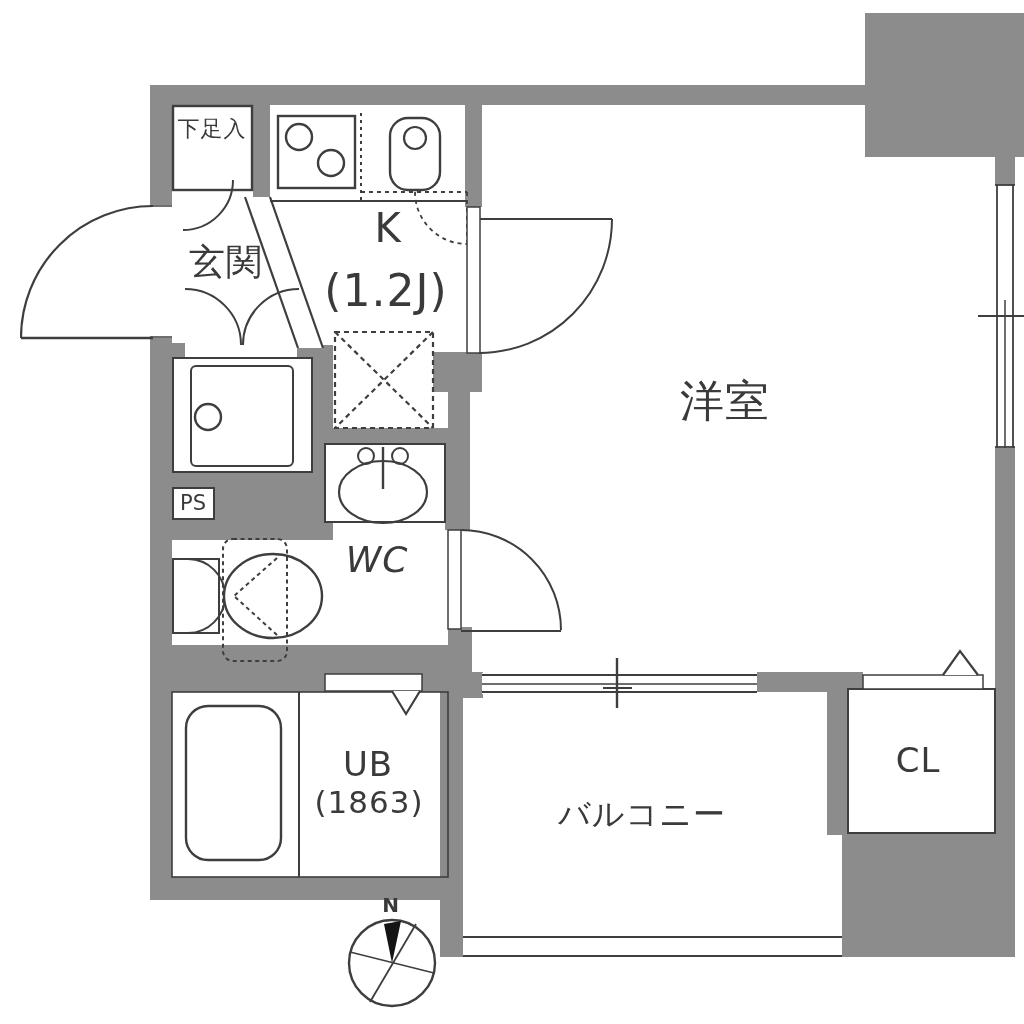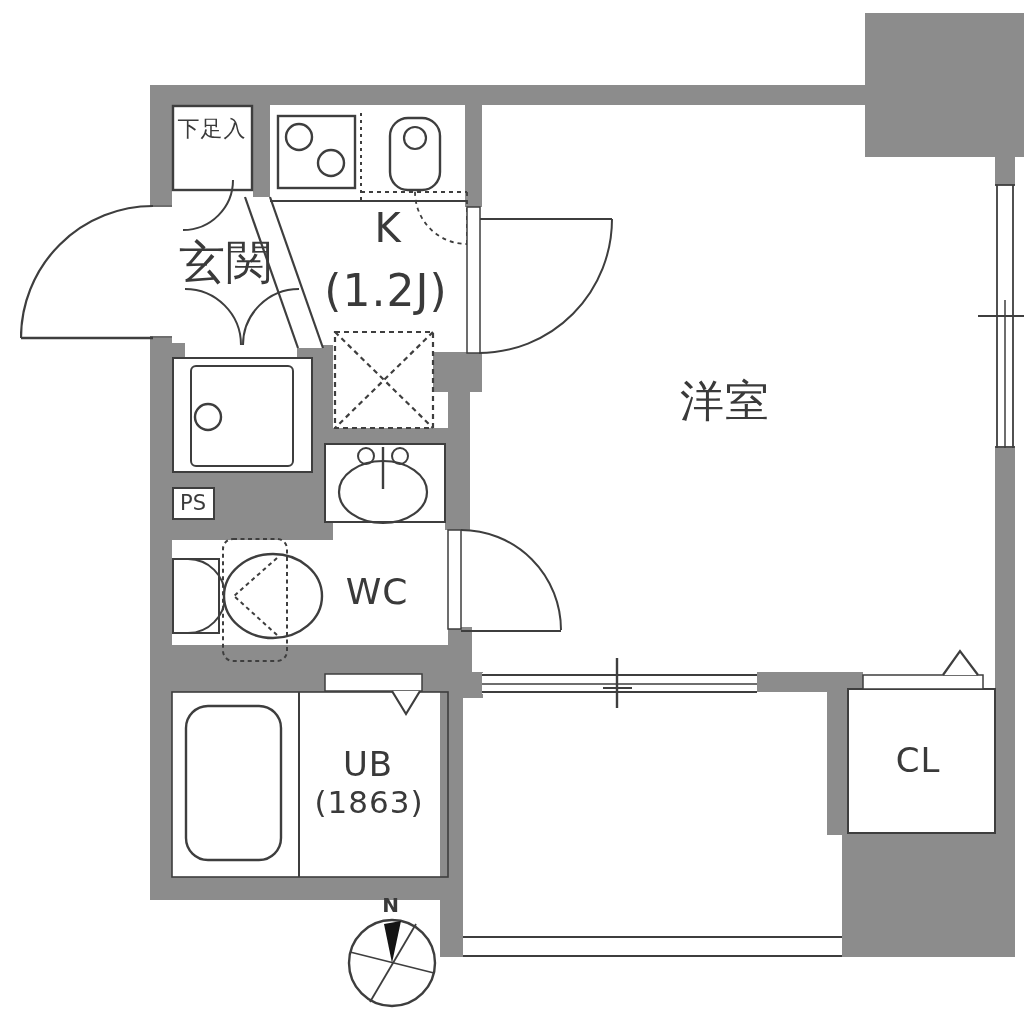--- a/index.html
+++ b/index.html
@@ -176,23 +176,24 @@
 
   <g>
     <circle cx="372" cy="963" r="43" fill="#ffffff" stroke="var(--line)" stroke-width="2.4"></circle>
     <line x1="330" y1="952" x2="414" y2="973" stroke="var(--line)" stroke-width="1.8"></line>
     <line x1="350" y1="1002" x2="396" y2="924" stroke="var(--line)" stroke-width="1.8"></line>
     <polygon points="364,924 381,921 372,963" fill="#141414"></polygon>
   </g>
 </svg>
 
   <div class="lbl" style="left:192px;top:129px;font-size:22px;">下足入</div>
-  <div class="lbl" style="left:206px;top:262px;font-size:46px;">玄関</div>
+  <div class="lbl" style="left:206px;top:262px;font-size:36px;">玄関</div>
   <div class="lbl" style="left:368px;top:228px;font-size:40px;">K</div>
   <div class="lbl" style="left:366px;top:291px;font-size:44px;">(1.2J)</div>
   <div class="lbl" style="left:705px;top:401px;font-size:44px;">洋室</div>
-  <div class="lbl" style="left:357px;top:592px;font-size:36px;">WC</div>
+  <div class="lbl" style="left:357px;top:560px;font-size:36px;font-style:italic;">WC</div>
   <div class="lbl" style="left:348px;top:764px;font-size:34px;">UB</div>
   <div class="lbl" style="left:349px;top:802px;font-size:31px;">(1863)</div>
   <div class="lbl" style="left:898px;top:760px;font-size:34px;text-align:center;">CL</div>
+  <div class="lbl" style="left:622px;top:814px;font-size:32px;">バルコニー</div>
   <div class="lbl" style="left:173px;top:503px;font-size:21px;letter-spacing:0;">PS</div>
   <div class="lbl" style="left:371px;top:905px;font-size:20px;font-weight:bold;">N</div>
 </div>
 
 </body></html>

